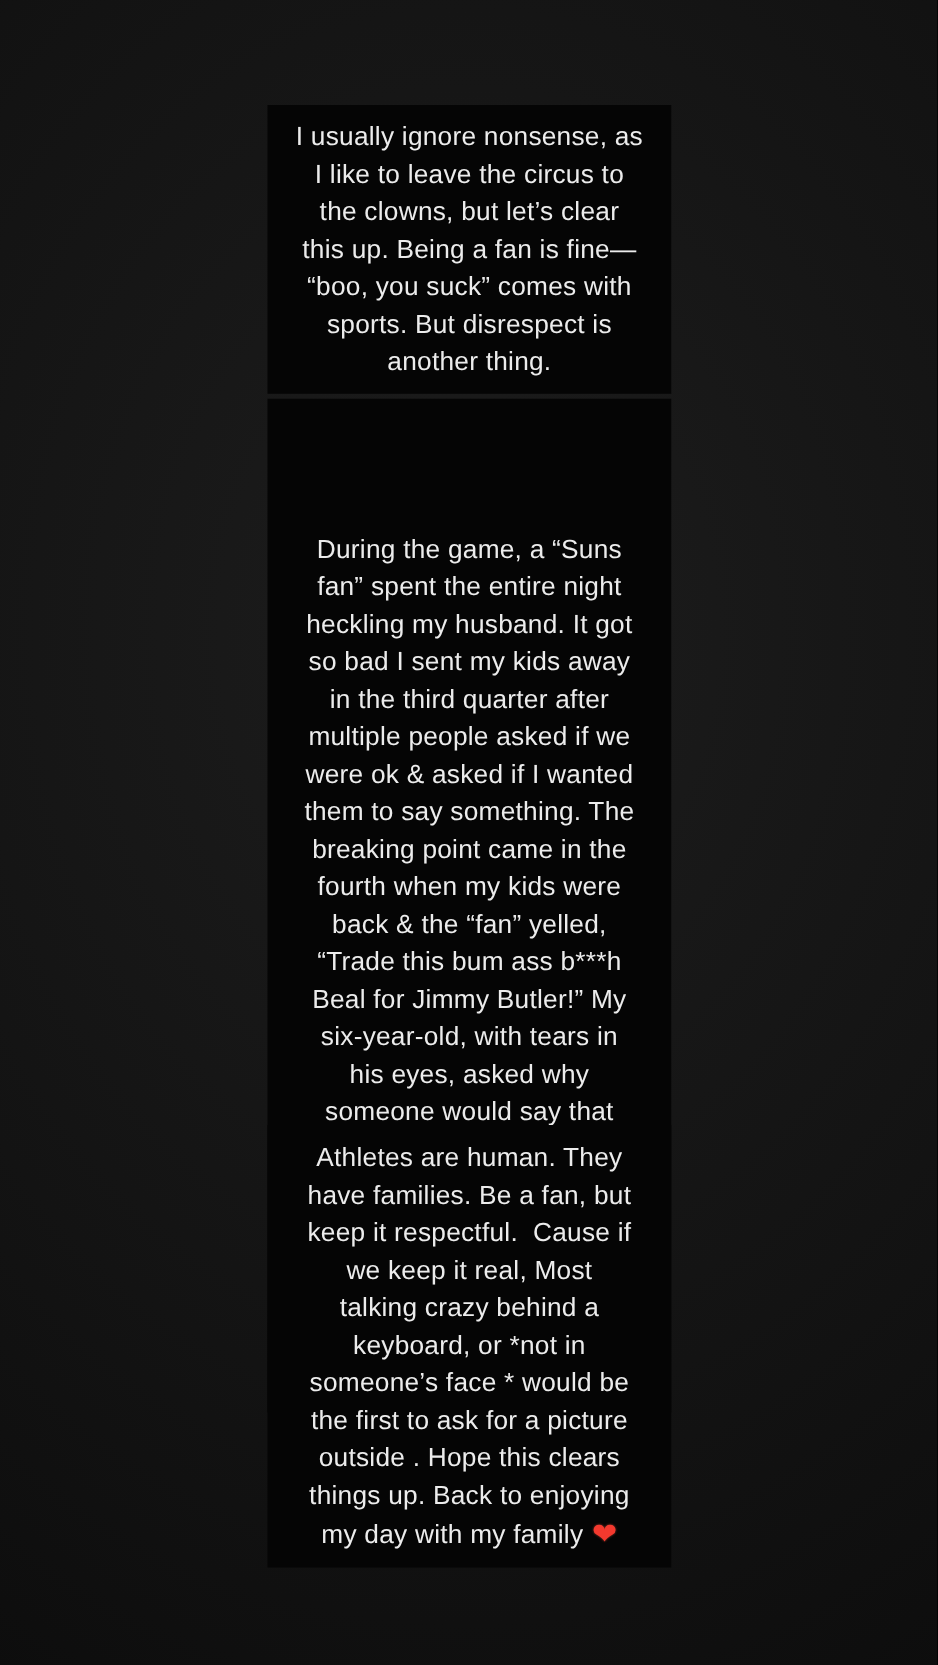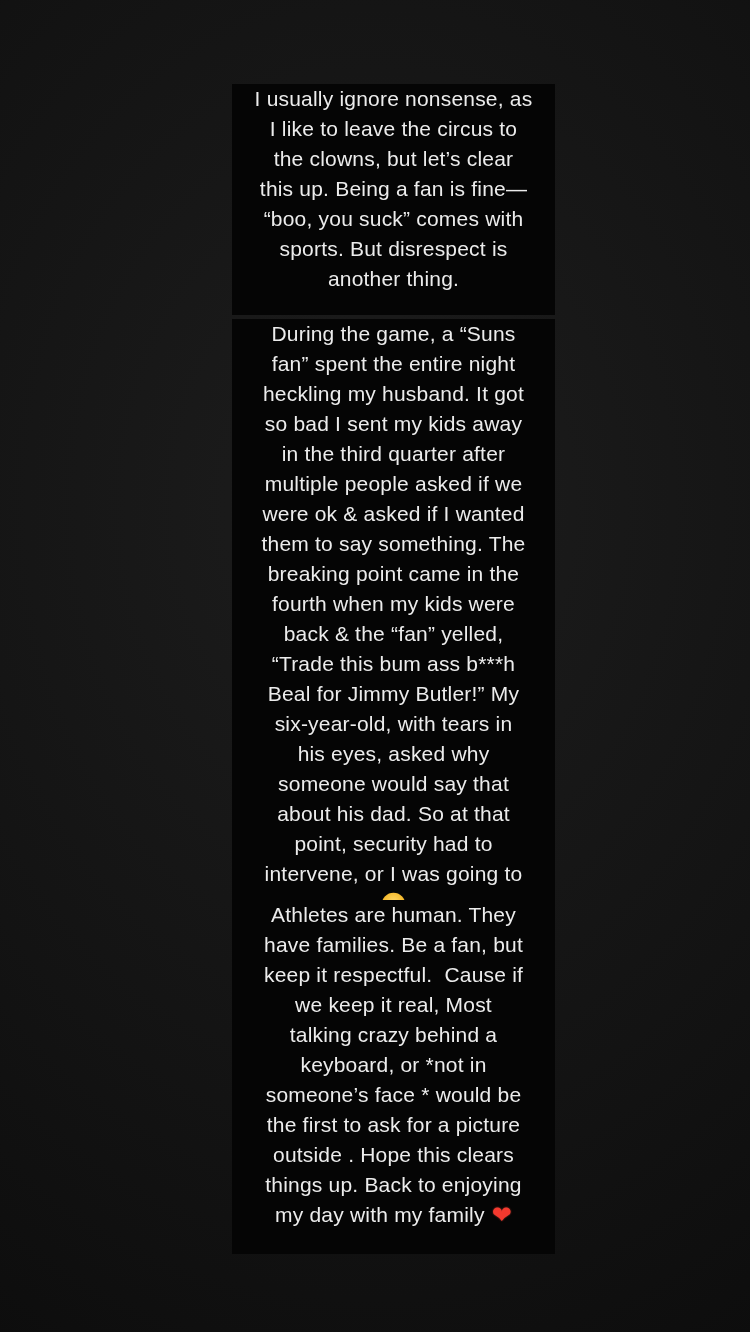--- a/index.html
+++ b/index.html
@@ -16,24 +16,23 @@
     font-family: "Liberation Sans", sans-serif;
   }
   .card {
     position: absolute;
     left: 214px;
     width: 323px;
     background: #050505;
     color: #ececec;
     display: flex;
     flex-direction: column;
-    justify-content: flex-start;
+    justify-content: center;
     align-items: center;
     text-align: center;
-    margin-left: 18px;
   }
   .card-1 { top: 84px;  height: 231px; }
   .card-2 { top: 319px; height: 811px; }
   .card-3 { top: 900px; height: 354px; }
   .txt {
     margin: 0;
     padding: 0 2px;
     font-size: 21px;
     font-weight: 400;
     line-height: 30px;

